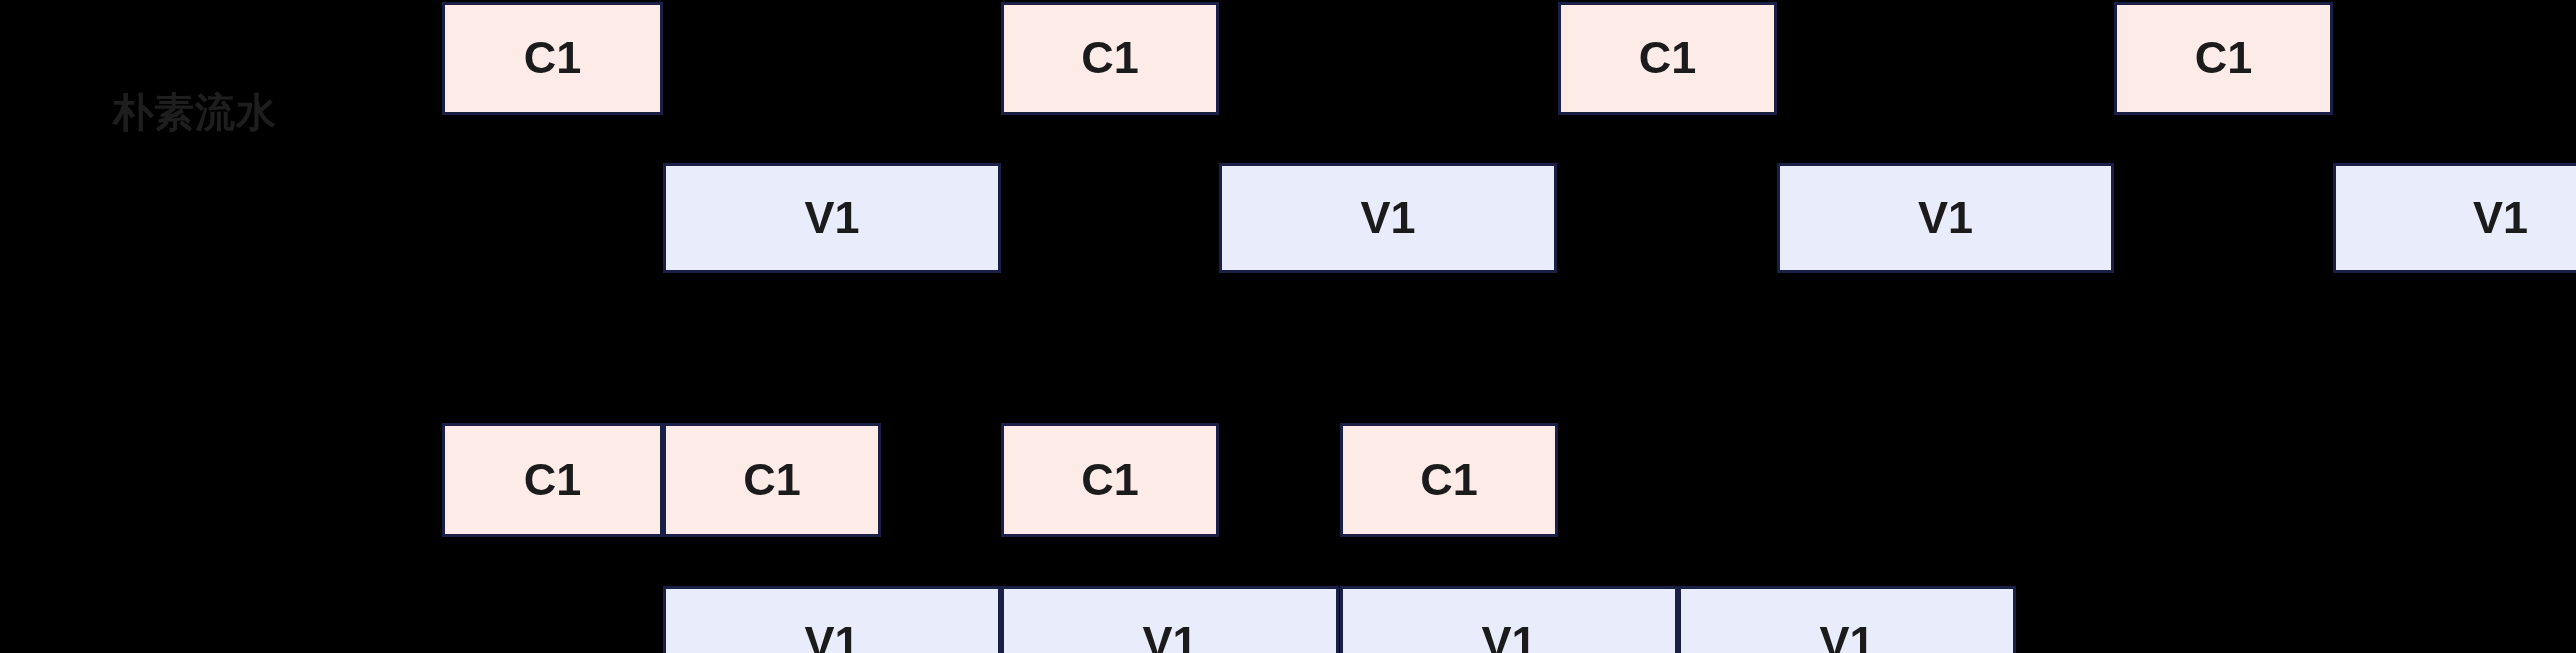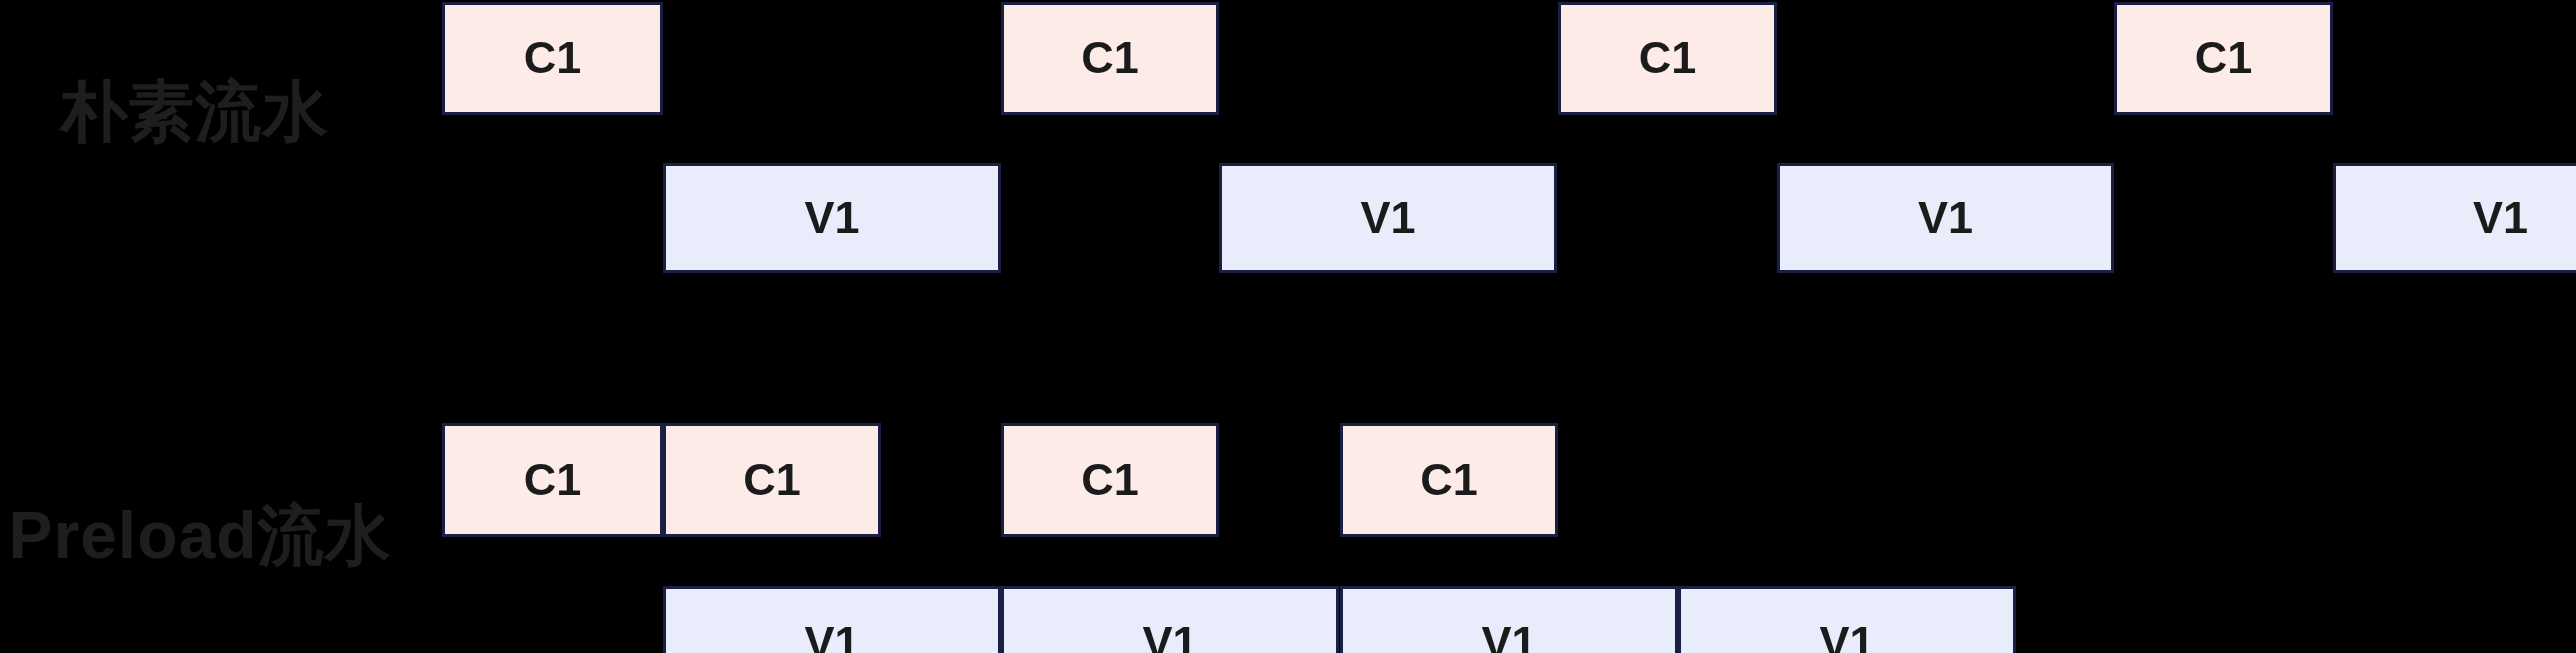--- a/index.html
+++ b/index.html
@@ -11,21 +11,21 @@
     position: relative;
     width: 2669px;
     height: 654px;
     background: var(--canvas-bg, #000);
     overflow: hidden;
     font-family: "Liberation Sans", "DejaVu Sans", sans-serif;
   }
   .row-label {
     position: absolute;
     transform: translate(-50%, -50%);
-    font-size: 66px;
+    font-size: 40px;
     font-weight: 700;
     color: var(--label-text, #1e1e1e);
     white-space: nowrap;
     letter-spacing: 1px;
   }
   #label-row-0 { left: 195px; top: 112px; }
   #label-row-1 { left: 200px; top: 536px; }
   .block {
     position: absolute;
     box-sizing: border-box;
@@ -38,21 +38,20 @@
     color: var(--block-text, #1b1b1b);
   }
   .c-block { background: var(--compute-fill, #fdebe8); }
   .v-block { background: var(--vector-fill, #e8ecfb); margin-top: 48px; }
 </style>
 </head>
 <body>
 
 <div id="canvas" style="width: 2669px; height: 654px;">
   <div class="row-label" id="label-row-0">朴素流水</div>
-  <div class="row-label" id="label-row-1">Preload流水</div>
   <div id="blocks">
       <div class="block c-block" style="left: 442px; top: 1.5px; width: 221px; height: 113px;">C1</div>
       <div class="block v-block" style="left: 663px; top: 115px; width: 338px; height: 110px;">V1</div>
       <div class="block c-block" style="left: 1001px; top: 1.5px; width: 218px; height: 113px;">C1</div>
       <div class="block v-block" style="left: 1219px; top: 115px; width: 338px; height: 110px;">V1</div>
       <div class="block c-block" style="left: 1558px; top: 1.5px; width: 219px; height: 113px;">C1</div>
       <div class="block v-block" style="left: 1777px; top: 115px; width: 337px; height: 110px;">V1</div>
       <div class="block c-block" style="left: 2114px; top: 1.5px; width: 219px; height: 113px;">C1</div>
       <div class="block v-block" style="left: 2333px; top: 115px; width: 335px; height: 110px;">V1</div>
       <div class="block c-block" style="left: 442px; top: 423px; width: 221px; height: 114px;">C1</div>

